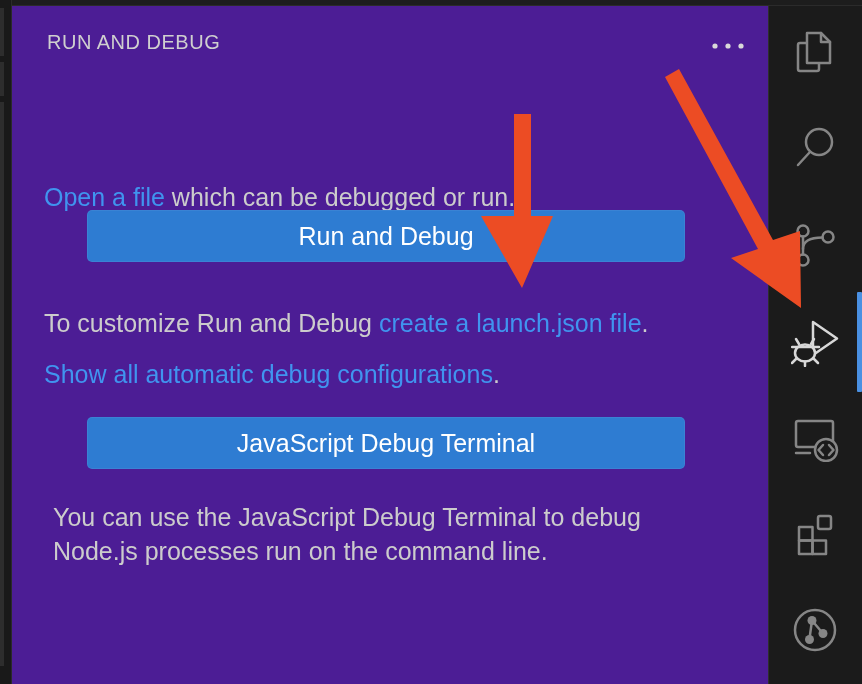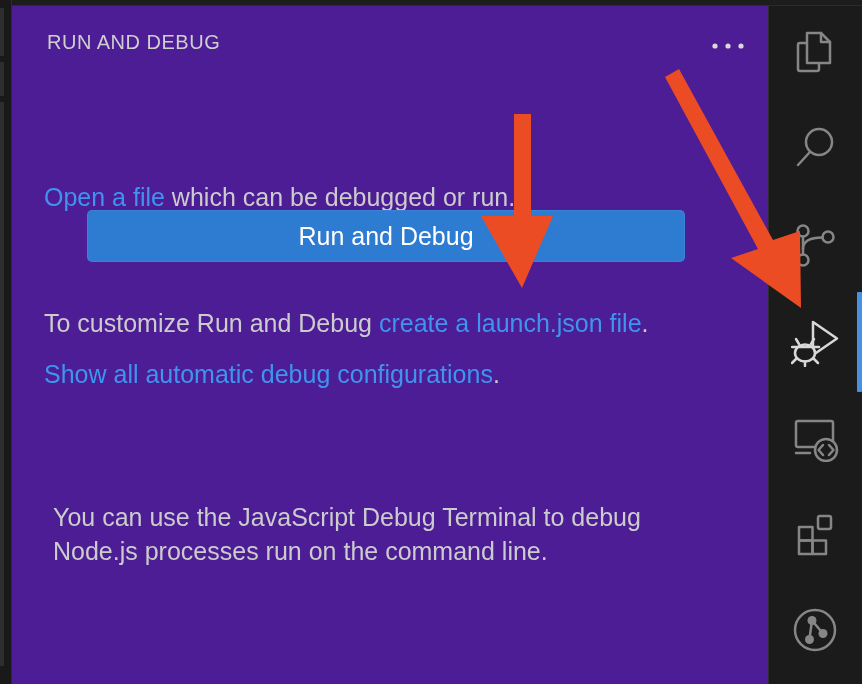--- a/index.html
+++ b/index.html
@@ -75,20 +75,23 @@
   </div>
 
   <div class="abs para" style="top:300px;">
     <span>To customize Run and Debug </span><a class="link">create a launch.json file</a><span>.</span>
   </div>
 
   <div class="abs para" style="top:351px;">
     <a class="link">Show all automatic debug configurations</a><span>.</span>
   </div>
 
+  <div class="abs vsc-btn" style="top:411px;">
+    <span>JavaScript Debug Terminal</span>
+  </div>
 
   <div class="abs para" style="top:494px;width:662px;margin-left:9px;">You can use the JavaScript Debug Terminal to debug Node.js processes run on the command line.</div>
 
 </div>
 
 <div class="abs activity-bar">
 
   <div class="ab-item" style="top:0px;" title="explorer">
     <svg width="48" height="48" viewBox="0 0 48 48">
       <rect class="ic" x="6" y="13" width="21" height="28" rx="2"></rect>

